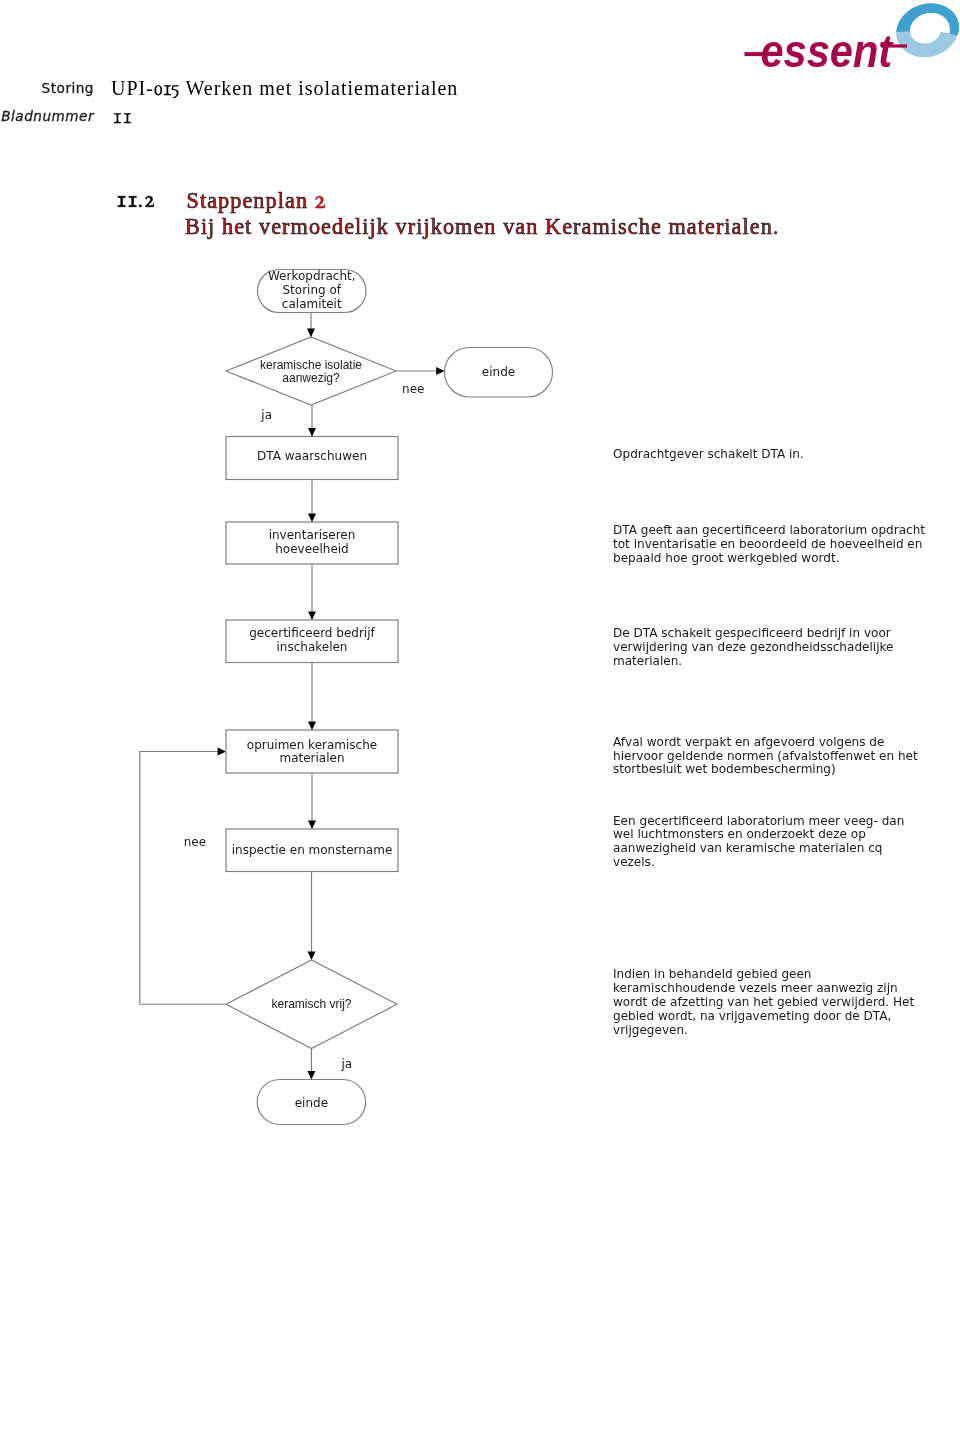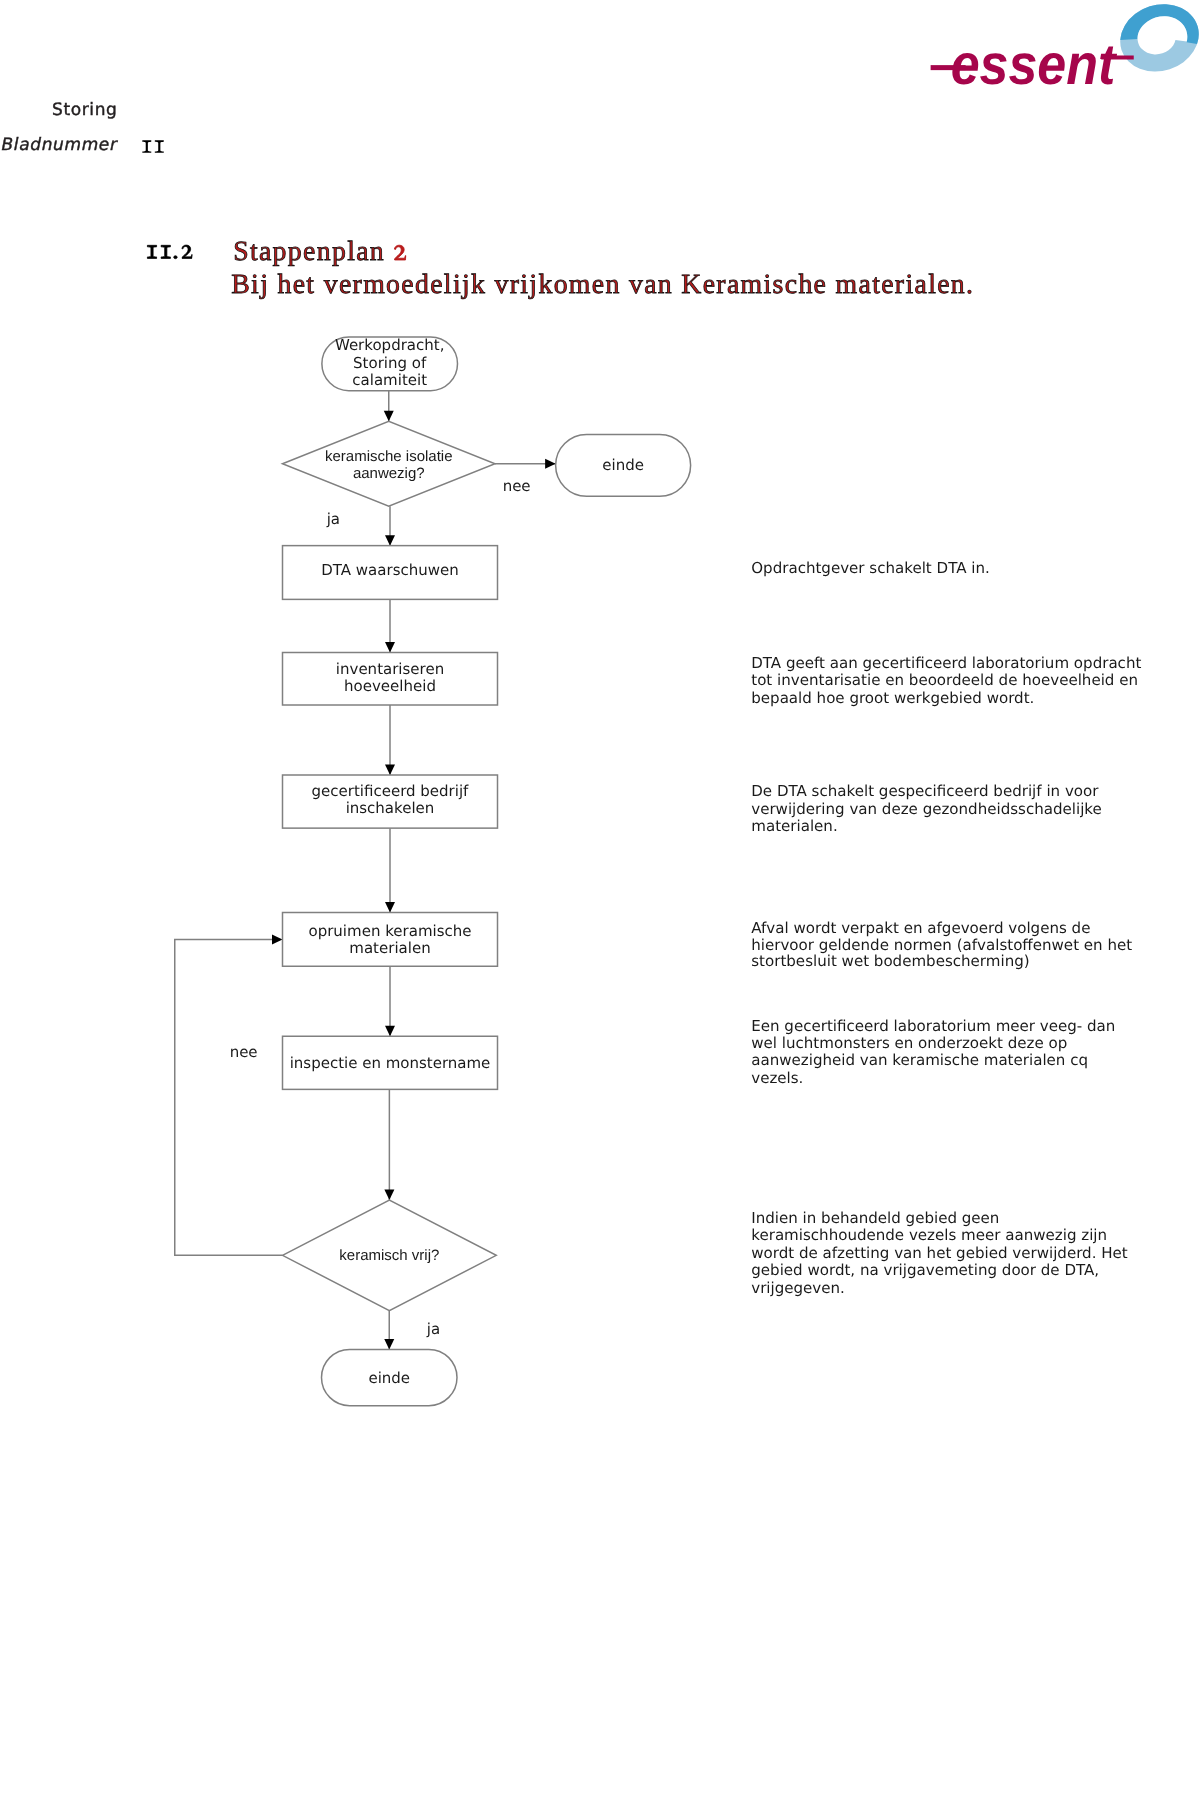--- a/index.html
+++ b/index.html
@@ -5,41 +5,48 @@
   html,body{margin:0;padding:0;}
   body{width:960px;height:1454px;background:#fff;font-family:"DejaVu Sans",sans-serif;position:relative;overflow:hidden;}
   .page{position:absolute;inset:0;}
   #logo{position:absolute;left:0;top:0;width:960px;height:80px;}
   #logo{overflow:visible}
   .hdr-label{font-family:"DejaVu Sans",sans-serif;font-size:13.6px;color:#231f20;position:absolute;text-align:right;letter-spacing:0.5px;white-space:nowrap;-webkit-text-stroke:0.35px #231f20;}
   .hdr-value{font-family:"Liberation Serif",serif;font-size:20px;color:#000;position:absolute;}
   .sec-num{position:absolute;font-family:"Liberation Serif",serif;font-weight:normal;font-size:21.5px;letter-spacing:0.65px;white-space:nowrap;-webkit-text-stroke:0.62px #111;}
   .sec-t{position:absolute;font-family:"Liberation Serif",serif;font-weight:normal;font-size:22.2px;letter-spacing:1.08px;white-space:nowrap;-webkit-text-stroke:0.62px #111;color:#b91c1c;}
   .fc{position:absolute;left:0;top:0;width:960px;height:1454px;}
-  .note{position:absolute;font-family:"DejaVu Sans",sans-serif;font-size:12.05px;color:#1a1a1a;line-height:13.9px;white-space:nowrap;}
+  .note{position:absolute;font-family:"DejaVu Sans",sans-serif;font-size:12.05px;color:#1a1a1a;line-height:13.9px;white-space:nowrap;margin-left:12px;}
   .footer{position:absolute;font-family:"Liberation Serif",serif;font-weight:bold;font-size:17.5px;white-space:nowrap;}
 </style>
 </head>
 <body>
 
 <div class="page">
   <svg id="logo" viewBox="0 0 960 80" preserveAspectRatio="xMinYMin meet">
     <g>
       <g transform="translate(927.6,30.3) rotate(-18)">
         <path fill="#9CC9E2" d="M 0,-26.40 A 31.9,26.4 0 0 1 0,26.40 A 31.9,26.4 0 0 1 0,-26.40 Z"></path>
         <path fill="#3FA0D0" d="M -30.34,-8.16 A 31.9,26.4 0 1 1 27.05,13.99 L 19.52,10.10 C 21.57,6.93 22.47,3.34 22.16,-0.11 C 21.85,-3.56 20.34,-6.85 17.93,-9.52 C 15.53,-12.18 12.25,-14.20 8.64,-15.33 C 5.03,-16.46 1.12,-16.70 -2.50,-16.07 C -6.12,-15.45 -9.42,-13.97 -11.95,-11.93 C -14.48,-9.88 -16.22,-7.29 -16.99,-4.57 Z"></path>
         <path fill="#ffffff" d="M 11.60,5.54 C 10.19,8.22 7.36,10.53 3.78,11.67 C 0.19,12.80 -4.12,12.74 -7.90,11.32 C -11.67,9.89 -14.87,7.11 -16.41,3.64 C -17.94,0.17 -17.78,-3.95 -15.75,-7.52 C -13.71,-11.10 -9.81,-14.09 -5.02,-15.49 C -0.22,-16.90 5.42,-16.69 10.29,-14.75 C 15.15,-12.80 19.17,-9.13 21.03,-4.66 C 22.89,-0.19 22.55,5.03 19.89,9.50 Z"></path>
       </g>
     </g>
     <rect x="744.5" y="52.1" width="28" height="4.0" fill="#A6054B"></rect>
     <text id="logoword" transform="translate(760.5,67.3) scale(0.904,1)" x="0" y="0" font-family="Liberation Sans, sans-serif" font-size="46" font-weight="bold" font-style="italic" fill="#A6054B">essent</text>
     <rect x="881" y="44.4" width="26" height="3.2" fill="#A6054B"></rect>
   </svg>
   <div class="hdr-label" style="left:0;top:80px;width:94px;">Storing</div>
   <div class="hdr-label" style="left:0;top:108px;width:94px;font-style:italic;">Bladnummer</div>
+  <div class="hdr-value" style="left:111px;top:77px;letter-spacing:1.0px;"><span>UPI-</span><svg width="8.80" height="14.50" viewBox="0 -11.2 8.8 14.5" style="display: inline-block; vertical-align: baseline; margin-bottom: -3.2px;">
+        <path d="M 4.3,-10.2 C 6.6,-10.2 8.2,-8.0 8.2,-5.1 C 8.2,-2.2 6.6,0.2 4.3,0.2 C 2.0,0.2 0.4,-2.2 0.4,-5.1 C 0.4,-8.0 2.0,-10.2 4.3,-10.2 Z M 4.3,-9.1 C 3.0,-9.1 2.2,-7.4 2.2,-5.1 C 2.2,-2.8 3.0,-0.9 4.3,-0.9 C 5.6,-0.9 6.4,-2.8 6.4,-5.1 C 6.4,-7.4 5.6,-9.1 4.3,-9.1 Z" fill="currentColor"></path>
+      </svg><svg width="8.80" height="14.50" viewBox="0 -11.2 8.8 14.5" style="display: inline-block; vertical-align: baseline; margin-bottom: -3.2px;">
+        <path d="M 0.85,0 L 7.95,0 L 7.95,-1.15 C 6.6,-1.3 5.5,-1.35 5.25,-1.95 L 5.25,-8.05 C 5.5,-8.65 6.6,-8.7 7.95,-8.85 L 7.95,-10 L 0.85,-10 L 0.85,-8.85 C 2.2,-8.7 3.3,-8.65 3.55,-8.05 L 3.55,-1.95 C 3.3,-1.35 2.2,-1.3 0.85,-1.15 Z" fill="currentColor"></path>
+      </svg><svg width="8.40" height="14.50" viewBox="0 -11.2 8.4 14.5" style="display: inline-block; vertical-align: baseline; margin-bottom: -3.2px;">
+        <path d="M 1.5,-10 L 7.6,-10 L 7.3,-8.8 L 2.6,-8.8 L 2.1,-6.3 C 5.4,-6.3 7.7,-5.0 7.7,-2.6 C 7.7,0.6 4.9,3.2 1.4,3.4 L 1.2,2.4 C 3.8,2.1 5.8,0.2 5.8,-2.2 C 5.8,-4.2 4.3,-5.3 2.1,-5.3 C 1.5,-5.3 1.0,-5.2 0.5,-5.1 Z" fill="currentColor"></path>
+      </svg><span> Werken met isolatiematerialen</span></div>
   <div class="hdr-value" style="left:113px;top:105px;"><svg width="8.89" height="14.64" viewBox="0 -11.2 8.8 14.5" style="display: inline-block; vertical-align: baseline; margin-bottom: -3.23px; margin-right: 0.8px;">
         <path d="M 0.85,0 L 7.95,0 L 7.95,-1.15 C 6.6,-1.3 5.5,-1.35 5.25,-1.95 L 5.25,-8.05 C 5.5,-8.65 6.6,-8.7 7.95,-8.85 L 7.95,-10 L 0.85,-10 L 0.85,-8.85 C 2.2,-8.7 3.3,-8.65 3.55,-8.05 L 3.55,-1.95 C 3.3,-1.35 2.2,-1.3 0.85,-1.15 Z" fill="currentColor"></path>
       </svg><svg width="8.89" height="14.64" viewBox="0 -11.2 8.8 14.5" style="display: inline-block; vertical-align: baseline; margin-bottom: -3.23px; margin-right: 0.8px;">
         <path d="M 0.85,0 L 7.95,0 L 7.95,-1.15 C 6.6,-1.3 5.5,-1.35 5.25,-1.95 L 5.25,-8.05 C 5.5,-8.65 6.6,-8.7 7.95,-8.85 L 7.95,-10 L 0.85,-10 L 0.85,-8.85 C 2.2,-8.7 3.3,-8.65 3.55,-8.05 L 3.55,-1.95 C 3.3,-1.35 2.2,-1.3 0.85,-1.15 Z" fill="currentColor"></path>
       </svg></div>
 
   <div class="sec-num" style="left:117px;top:188px;"><svg width="9.24" height="15.22" viewBox="0 -11.2 8.8 14.5" style="display: inline-block; vertical-align: baseline; margin-bottom: -3.36px; margin-right: 1.5px;">
         <path d="M 0.85,0 L 7.95,0 L 7.95,-1.15 C 6.6,-1.3 5.5,-1.35 5.25,-1.95 L 5.25,-8.05 C 5.5,-8.65 6.6,-8.7 7.95,-8.85 L 7.95,-10 L 0.85,-10 L 0.85,-8.85 C 2.2,-8.7 3.3,-8.65 3.55,-8.05 L 3.55,-1.95 C 3.3,-1.35 2.2,-1.3 0.85,-1.15 Z" fill="currentColor" stroke="currentColor" stroke-width="0.55"></path>
       </svg><svg width="9.24" height="15.22" viewBox="0 -11.2 8.8 14.5" style="display: inline-block; vertical-align: baseline; margin-bottom: -3.36px; margin-right: 1.5px;">
         <path d="M 0.85,0 L 7.95,0 L 7.95,-1.15 C 6.6,-1.3 5.5,-1.35 5.25,-1.95 L 5.25,-8.05 C 5.5,-8.65 6.6,-8.7 7.95,-8.85 L 7.95,-10 L 0.85,-10 L 0.85,-8.85 C 2.2,-8.7 3.3,-8.65 3.55,-8.05 L 3.55,-1.95 C 3.3,-1.35 2.2,-1.3 0.85,-1.15 Z" fill="currentColor" stroke="currentColor" stroke-width="0.55"></path>

